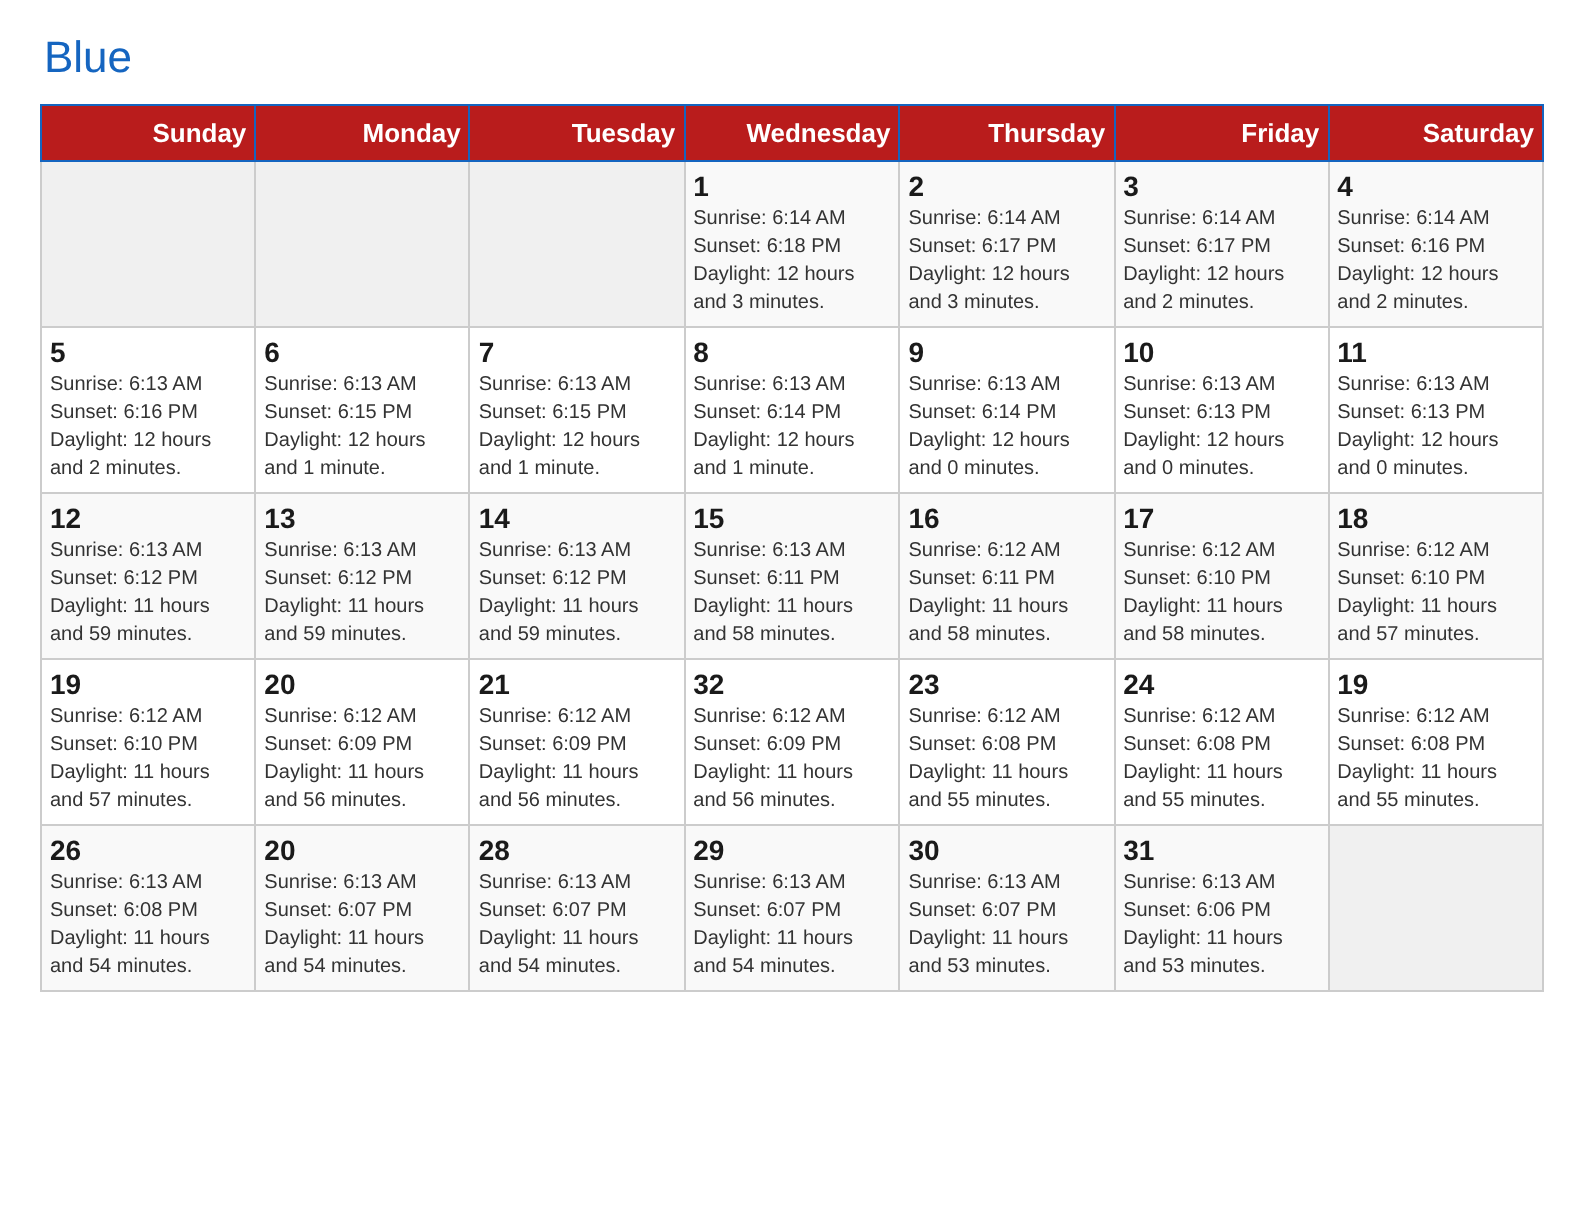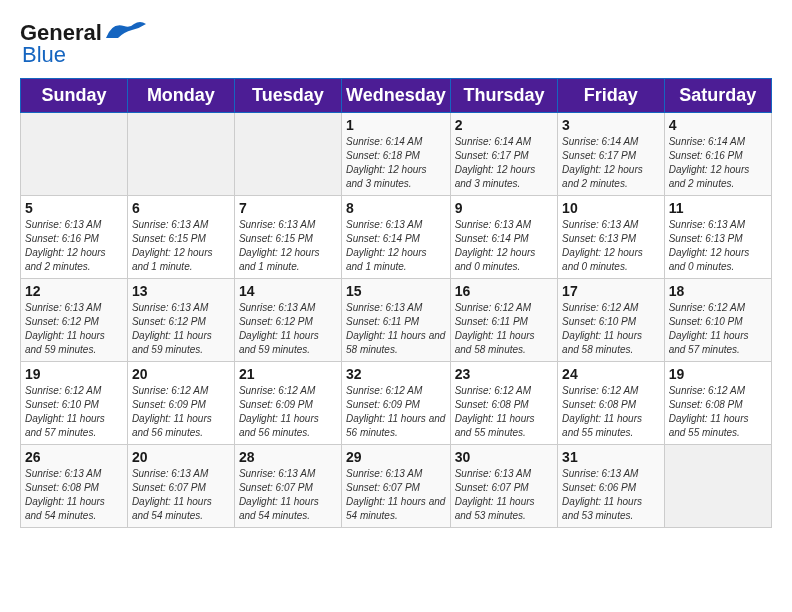--- a/index.html
+++ b/index.html
@@ -33,26 +33,26 @@
     .location {
       font-size: 16px;
       color: #555;
     }
     .calendar {
       width: 100%;
       border-collapse: collapse;
       font-size: 11px;
     }
     .calendar thead th {
-      background-color: #4c1d95;
+      background-color: #b91c1c;
       color: #fff;
       padding: 6px 4px;
-      font-size: 18px;
+      font-size: 13px;
       font-weight: bold;
-      text-align: center;
+      text-align: right;
       border: 1px solid #1565c0;
     }
     .calendar tbody td {
       border: 1px solid #ccc;
       vertical-align: top;
       padding: 4px;
       width: 108px;
       min-height: 90px;
       background: #fff;
     }
@@ -62,37 +62,30 @@
     .day-number {
       font-size: 14px;
       font-weight: bold;
       color: #1a1a1a;
       margin-bottom: 2px;
     }
     .day-info {
       font-size: 10px;
       color: #333;
       line-height: 1.4;
-      font-style: italic;
     }
     .empty-cell {
       background: #f0f0f0 !important;
     }
   </style>
 </head>
 <body>
 
 <div class="header">
   <div class="logo">
-    <div style="display:flex;align-items:center;">
-      <span style="font-size:22px;font-weight:bold;color:#1a1a1a;">General</span>
-      <svg width="44" height="22" viewBox="0 0 44 22" style="margin-left:2px;margin-top:-4px;">
-        <path d="M2,18 Q8,2 20,6 Q26,8 30,4 Q36,0 42,4 Q36,8 28,10 Q20,12 14,18 Z" fill="#1565c0"></path>
-      </svg>
-    </div>
     <span style="font-size:22px;font-weight:normal;color:#1565c0;margin-top:-4px;padding-left:2px;">Blue</span>
   </div>
 </div>
 
 <table class="calendar">
   <thead>
     <tr>
     <th>Sunday</th>
         <th>Monday</th>
         <th>Tuesday</th>

